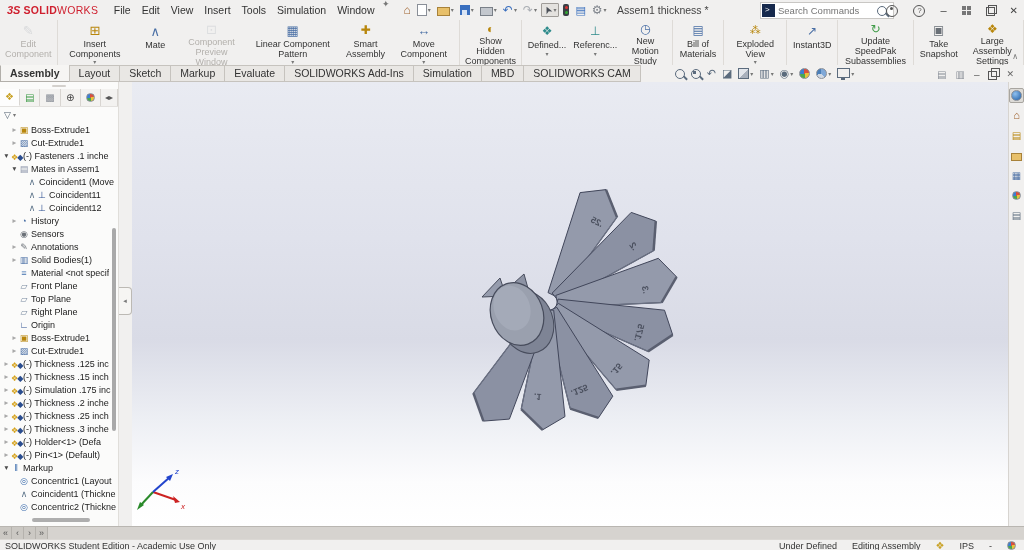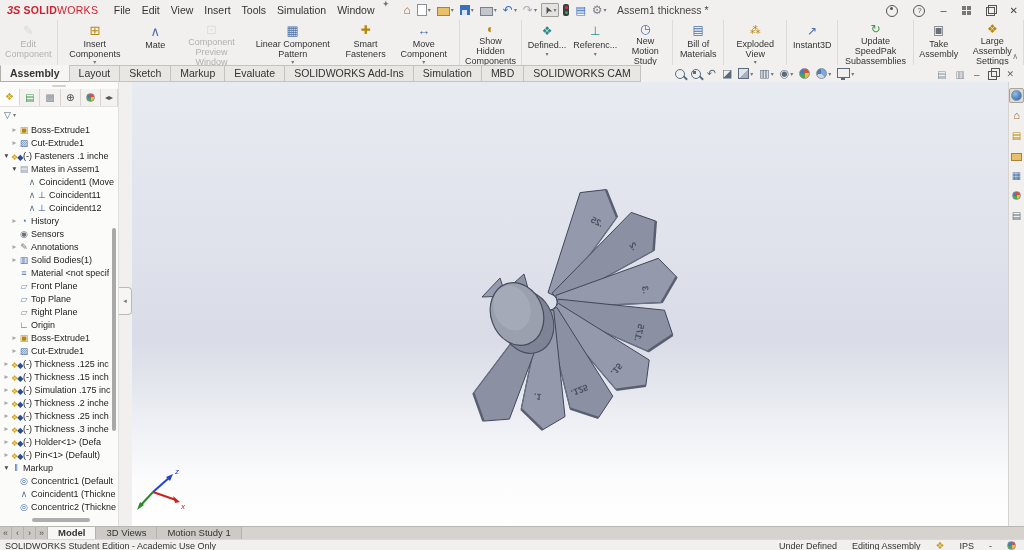--- a/index.html
+++ b/index.html
@@ -191,20 +191,26 @@
         </span>
         <span class="qbtn">
           <span class="ic" style="color: rgb(58, 111, 191); font-size: 11px;">▤</span>
         </span>
         <span class="qbtn">
           <span class="ic" style="color: rgb(125, 130, 138); font-size: 12px;">⚙</span>
           <span class="dd">▾</span>
         </span>
       </div>
     <div id="docTitle">Assem1 thickness *</div>
+    <div id="searchBox">
+      <span class="ic swbadge"></span>
+      <input placeholder="Search Commands" style="">
+      <span class="ic mag" style="margin-right:3px"></span>
+      <span class="dd" style="margin-right:3px"></span>
+    </div>
     <div id="winControls">
         <span><span class="ic useri"></span></span>
         <span><span class="ic circq" style="color: rgb(85, 85, 85);">?</span></span>
         <span><span class="ic" style="color: rgb(68, 68, 68); font-size: 11px;">–</span></span>
         <span>
           <span class="ic tilei">
             <i></i>
             <i></i>
             <i></i>
             <i></i>
@@ -258,21 +264,21 @@
           <div class="rlabel">Linear Component Pattern</div>
           <div class="rdd">
             <span class="dd">▾</span>
           </div>
         </div>
         <div class="rbtn">
           <div class="ric">
             <span class="ic" style="color: rgb(184, 134, 11); font-size: 12px;">✚</span>
           </div>
           <div class="rlabel">Smart
-Fasteners</div>
+Assembly</div>
           <div class="rdd"></div>
         </div>
         <div class="rbtn">
           <div class="ric">
             <span class="ic" style="color: rgb(74, 111, 165); font-size: 13px;">↔</span>
           </div>
           <div class="rlabel">Move Component</div>
           <div class="rdd">
             <span class="dd">▾</span>
           </div>
@@ -355,21 +361,21 @@
 Subassemblies</div>
           <div class="rdd"></div>
         </div>
       </div>
       <div class="rgroup">
         <div class="rbtn">
           <div class="ric">
             <span class="ic" style="color: rgb(106, 112, 119); font-size: 12px;">▣</span>
           </div>
           <div class="rlabel">Take
-Assembly</div>
+Snapshot</div>
           <div class="rdd"></div>
         </div>
         <div class="rbtn">
           <div class="ric">
             <span class="ic" style="color: rgb(184, 134, 11); font-size: 12px;">❖</span>
           </div>
           <div class="rlabel">Large Assembly
 Settings</div>
           <div class="rdd"></div>
         </div>
@@ -599,21 +605,21 @@
             <span class="tlabel">(-) Pin&lt;1&gt; (Default)</span>
           </div>
           <div class="trow" style="padding-left: 2px;">
             <span class="texp open">▾</span>
             <span class="tic"><span class="ic" style="color: rgb(63, 111, 174); font-size: 9px;">‖</span></span>
             <span class="tlabel">Markup</span>
           </div>
           <div class="trow" style="padding-left: 10px;">
             <span class="texp"></span>
             <span class="tic"><span class="ic" style="color: rgb(63, 111, 174); font-size: 9px;">◎</span></span>
-            <span class="tlabel">Concentric1 (Default</span>
+            <span class="tlabel">Concentric1 (Layout</span>
           </div>
           <div class="trow" style="padding-left: 10px;">
             <span class="texp"></span>
             <span class="tic"><span class="ic" style="color: rgb(91, 114, 136); font-size: 9px;">∧</span></span>
             <span class="tlabel">Coincident1 (Thickne</span>
           </div>
           <div class="trow" style="padding-left: 10px;">
             <span class="texp"></span>
             <span class="tic"><span class="ic" style="color: rgb(63, 111, 174); font-size: 9px;">◎</span></span>
             <span class="tlabel">Concentric2 (Thickne</span>
@@ -708,25 +714,20 @@
         <span class="navb">
           <span class="ic" style="color: rgb(85, 85, 85); font-size: 9px;">‹</span>
         </span>
         <span class="navb">
           <span class="ic" style="color: rgb(85, 85, 85); font-size: 9px;">›</span>
         </span>
         <span class="navb">
           <span class="ic" style="color: rgb(85, 85, 85); font-size: 9px;">»</span>
         </span>
       </div>
-    <div id="bottomTabs">
-        <span class="btab active">Model</span>
-        <span class="btab">3D Views</span>
-        <span class="btab">Motion Study 1</span>
-      </div>
   </div>
 
   <div id="statusbar">
     <span id="statusLeft">SOLIDWORKS Student Edition - Academic Use Only</span>
     <div id="statusRight">
         <span>Under Defined</span>
         <span>Editing Assembly</span>
         <span class="ic" style="color: rgb(201, 162, 39); font-size: 10px;">❖</span>
         <span>IPS</span>
         <span>-</span>

